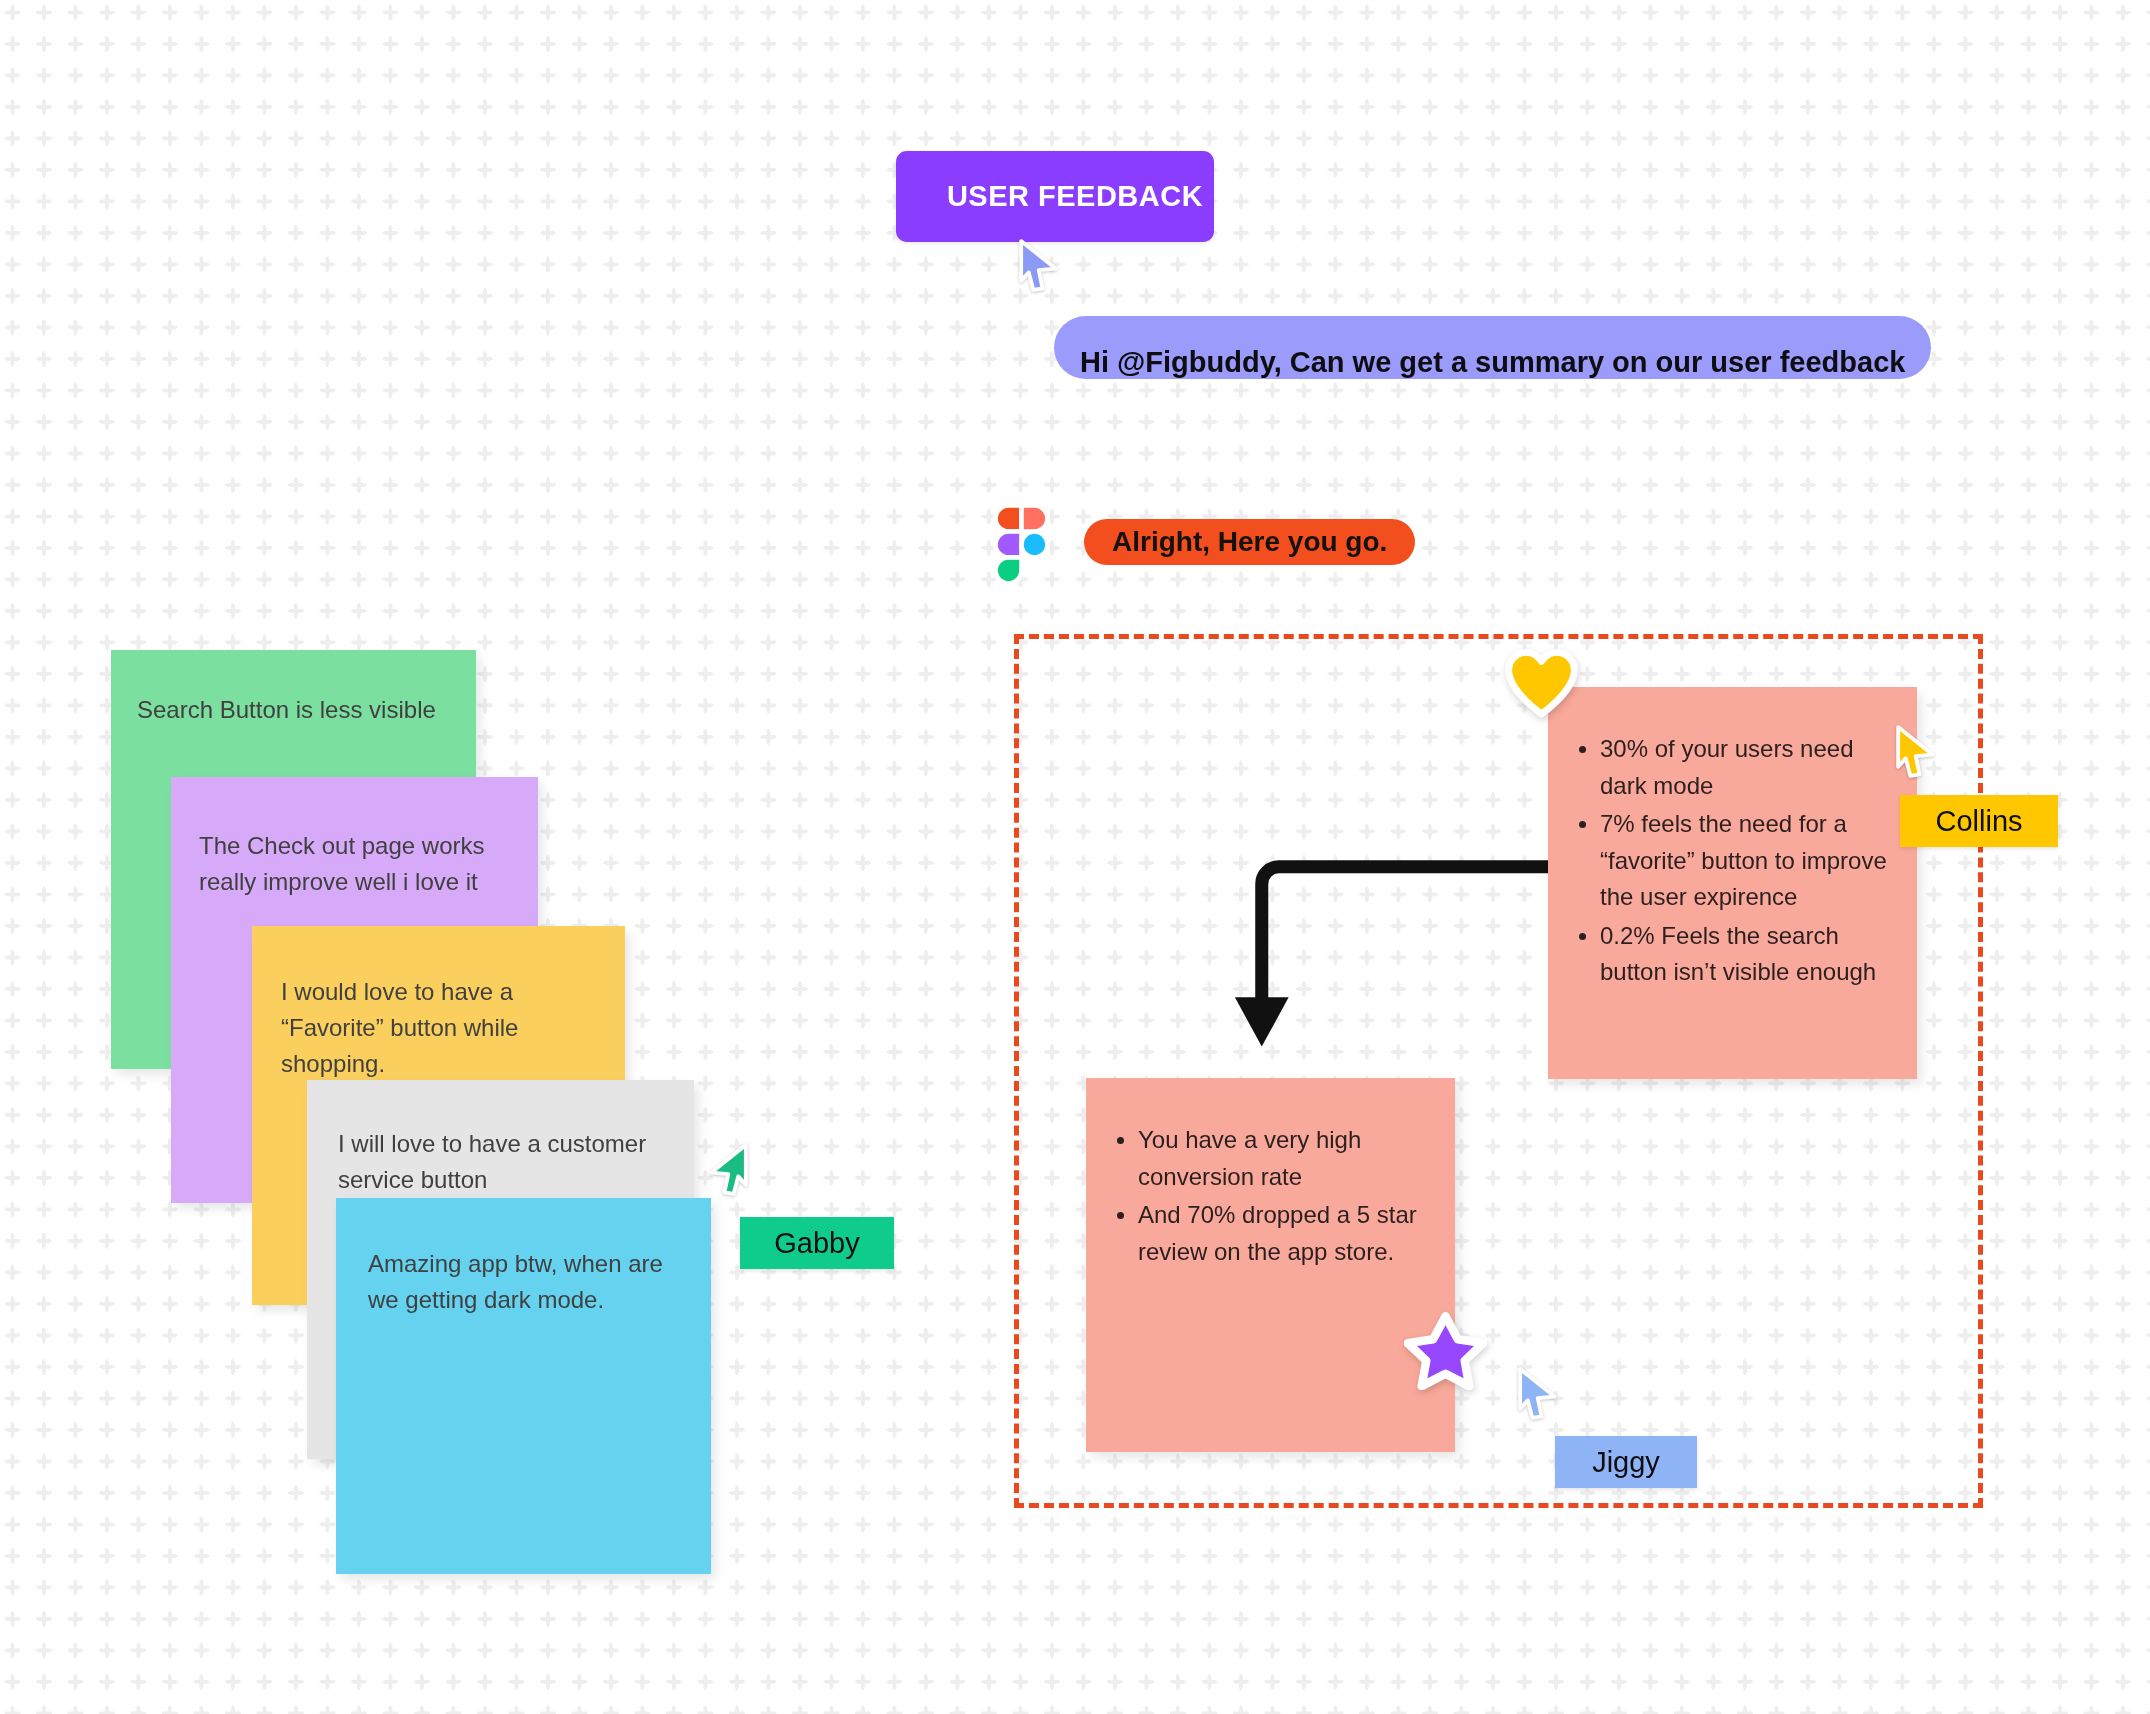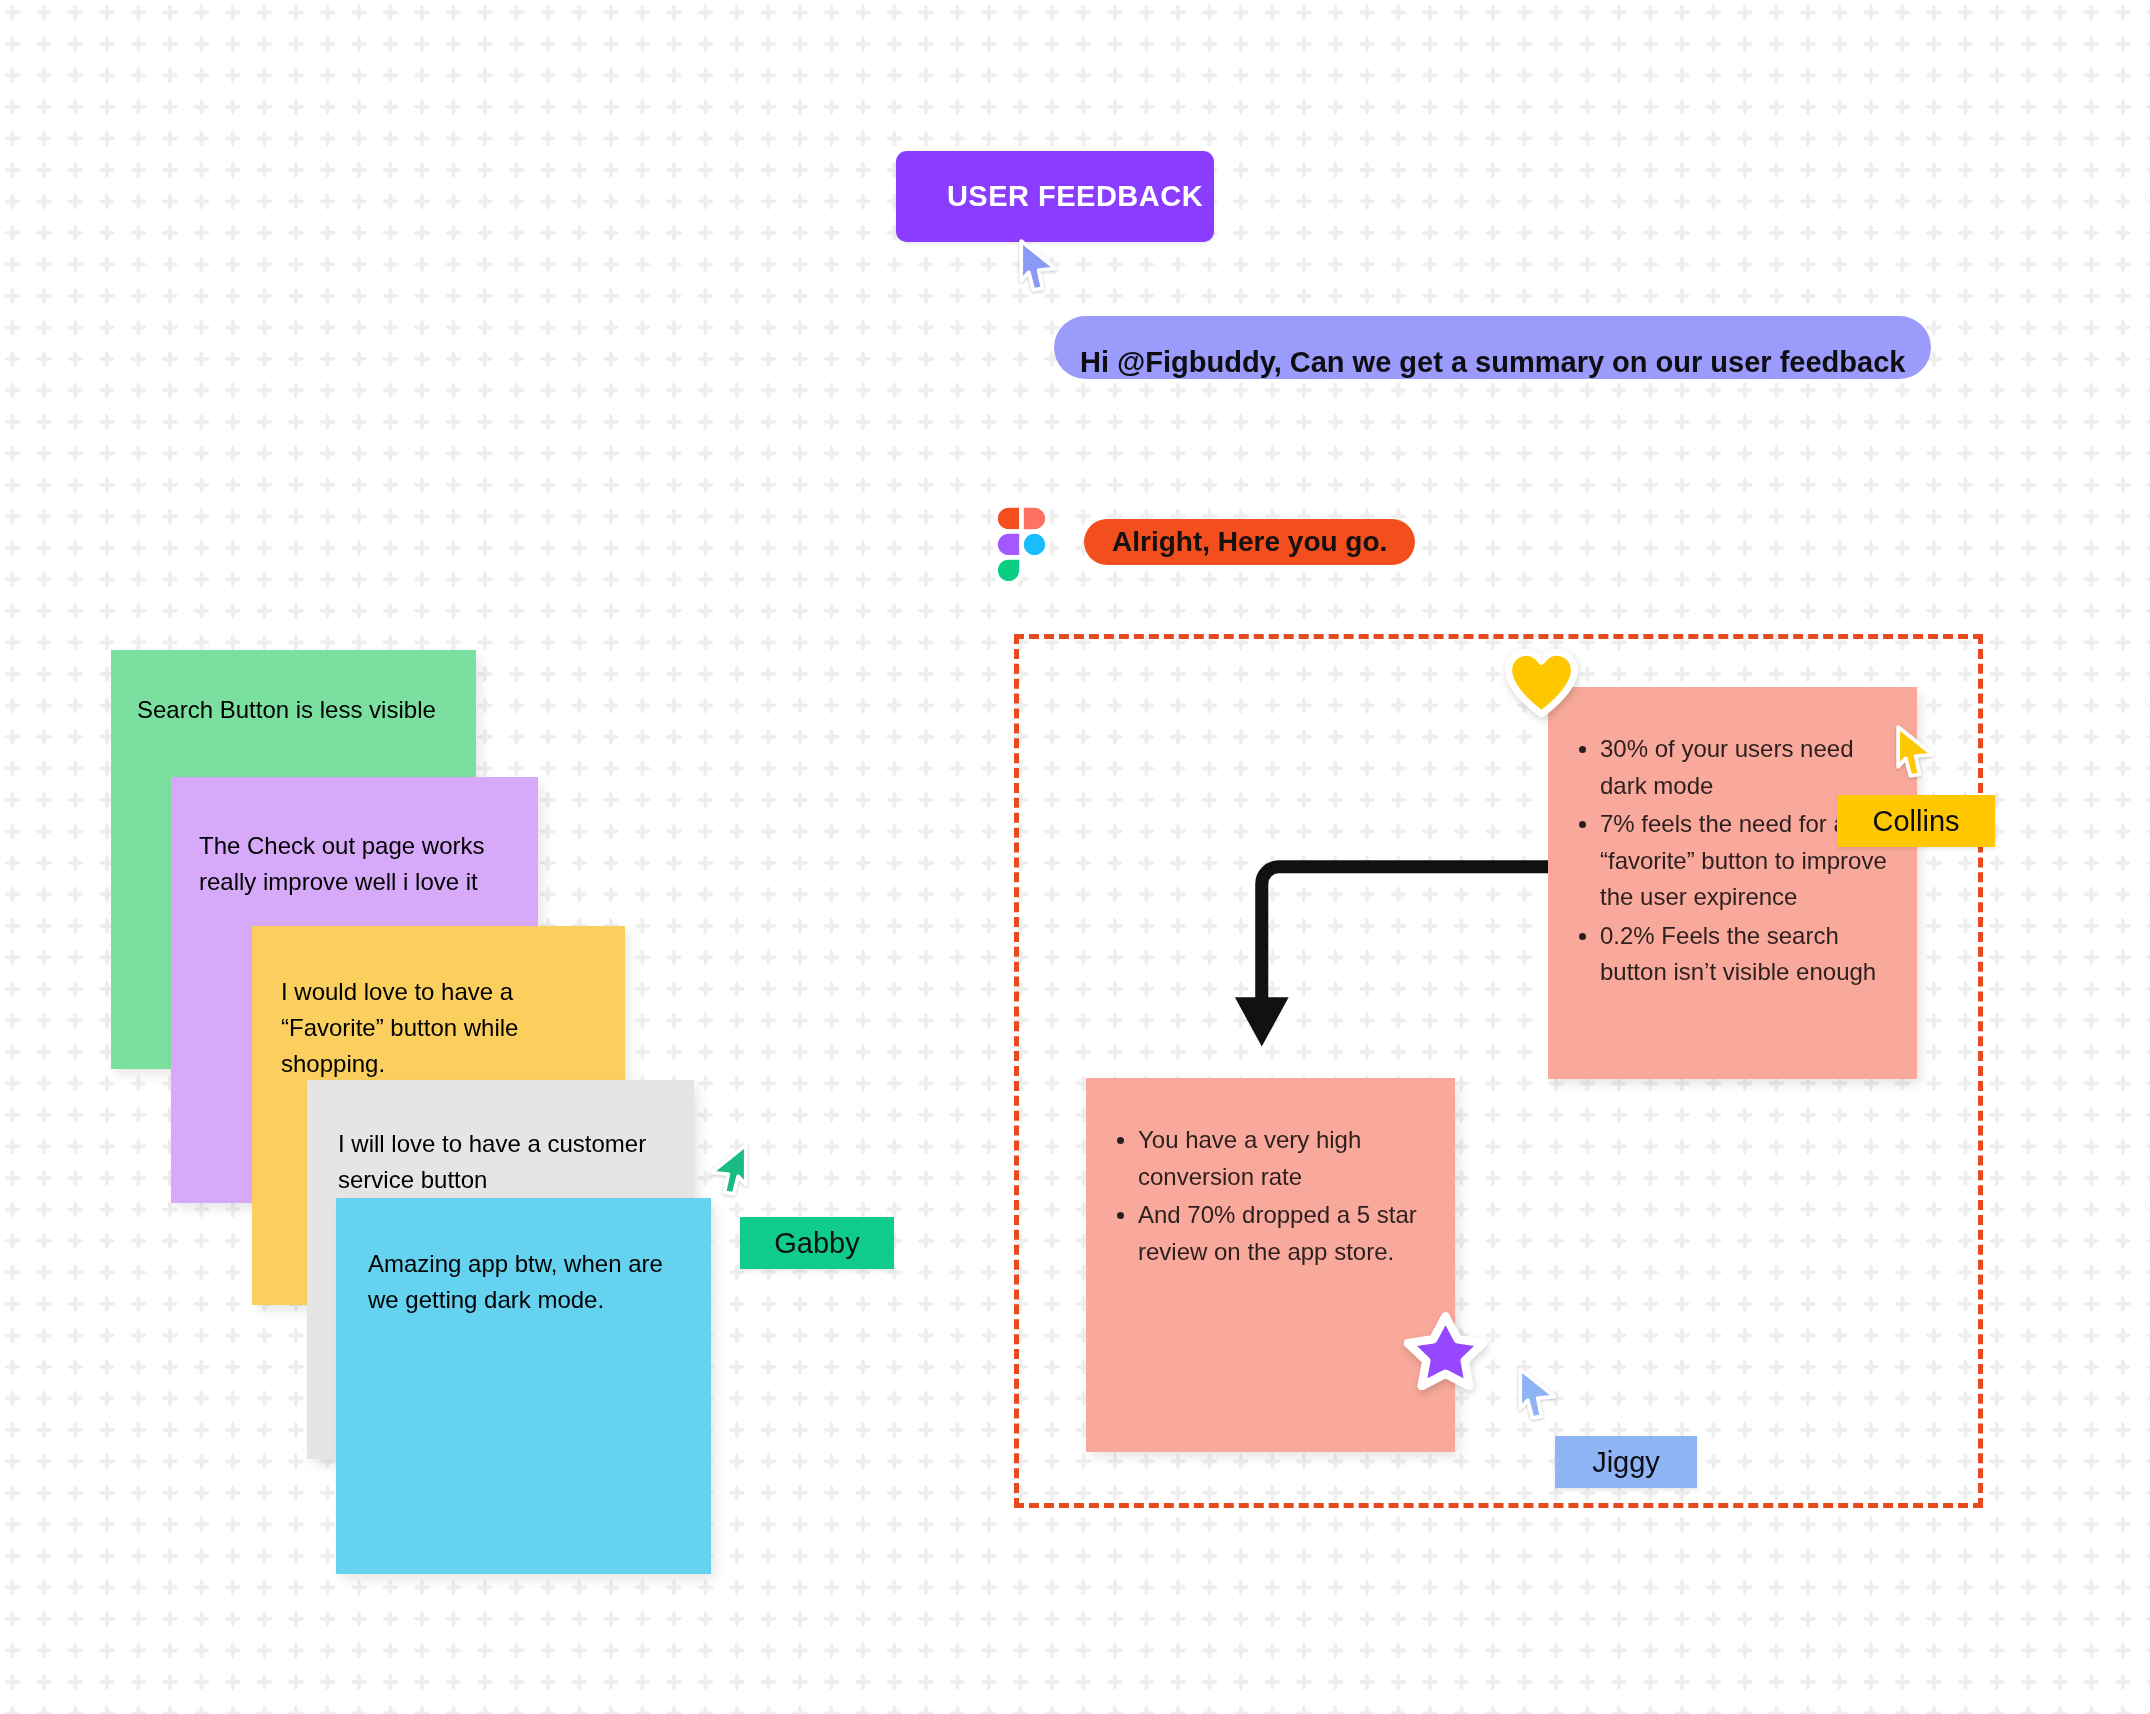--- a/index.html
+++ b/index.html
@@ -50,42 +50,42 @@
 
   
   #figma-logo{left:991px;top:503px;width:61px;height:92px;}
 
   
   .sticky{
     box-shadow:4.6px 6.1px 10.8px rgba(0,0,0,.10);
     box-sizing:border-box;
   }
   .sticky .txt{
-    font-size:24px;line-height:1.50;color:#000000;
+    font-size:24px;line-height:1.50;color:#404040;
     white-space:pre-line;
   }
   #note-green{left:111px;top:650px;width:365px;height:419px;background:#7BDFA0;}
   #note-green .txt{padding:42px 31px 0 26px;}
   #note-purple{left:171px;top:777px;width:367px;height:426px;background:#D6AAF8;}
   #note-purple .txt{padding:51px 31px 0 28px;}
   #note-yellow{left:252px;top:926px;width:373px;height:379px;background:#FBCF5E;}
   #note-yellow .txt{padding:48px 31px 0 29px;}
   #note-gray{left:307px;top:1080px;width:387px;height:379px;background:#E5E5E5;}
   #note-gray .txt{padding:46px 31px 0 31px;}
   #note-blue{left:336px;top:1198px;width:375px;height:376px;background:#65D2EF;}
   #note-blue .txt{padding:48px 31px 0 32px;}
 
   
   .name-chip{
     display:flex;align-items:center;justify-content:center;
     font-size:29px;font-weight:500;color:#0d0d12;
     box-shadow:0 1.5px 3.8px rgba(0,0,0,.10);
   }
   #name-chip-gabby{left:740px;top:1217px;width:154px;height:52px;background:#10CC8C;}
-  #name-chip-collins{left:1837px;top:795px;width:158px;height:52px;background:#FFC700;}
+  #name-chip-collins{left:1900px;top:795px;width:158px;height:52px;background:#FFC700;}
   #name-chip-jiggy{left:1555px;top:1436px;width:142px;height:52px;background:#8FB4F5;}
 
   
   .cursor{filter:drop-shadow(0.8px 1.5px 1.5px rgba(0,0,0,.22));}
   #cursor-purple{left:1017px;top:238px;}
   #cursor-green{left:705px;top:1142px;}
   #cursor-yellow{left:1894px;top:724px;}
   #cursor-blue{left:1516px;top:1366px;}
 
   

